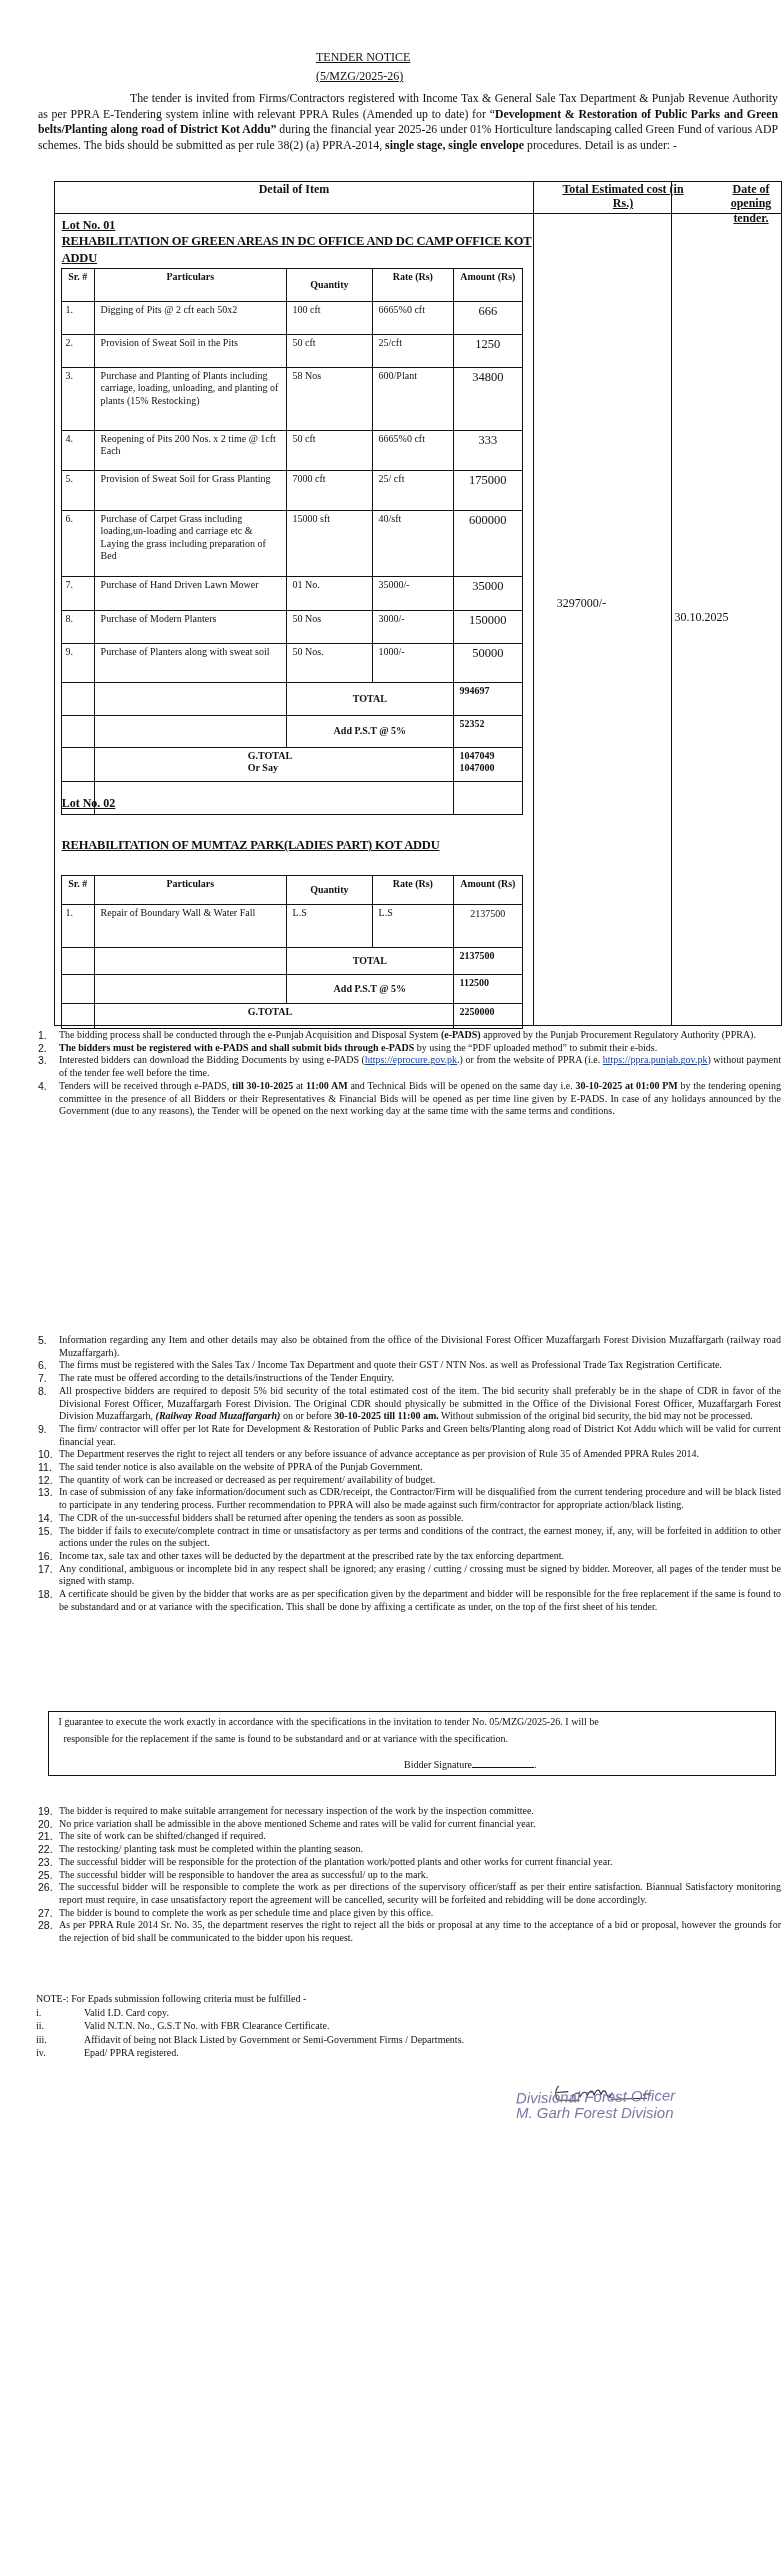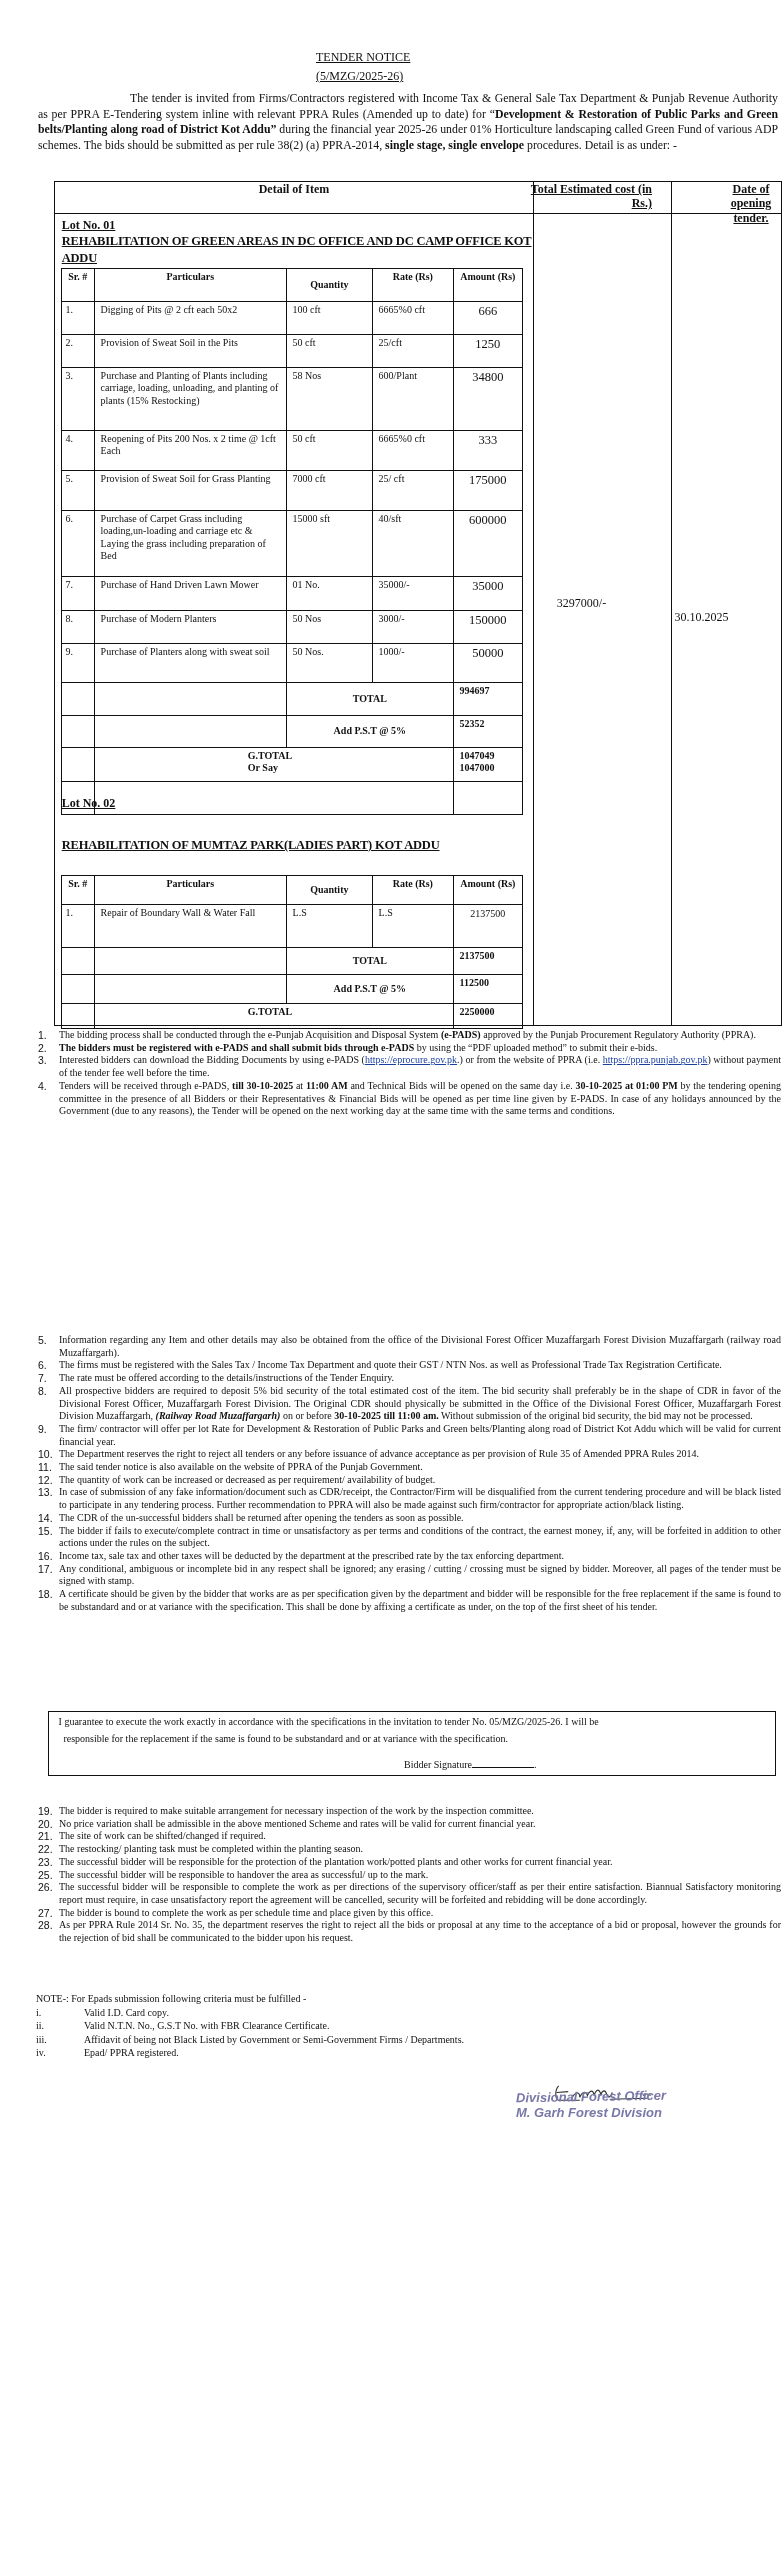--- a/index.html
+++ b/index.html
@@ -59,21 +59,21 @@
     border: 1.2px solid #111; font-size: 10px; line-height: 17px; padding: 1px 0 0 9.6px;
   }
   .guarantee .l2 { padding-left: 4.8px; }
   .guarantee .sig { position: absolute; left: 355px; top: 44px; }
   .guarantee .sig .line { display: inline-block; width: 62px; border-bottom: 1px solid #111; height: 9.6px; vertical-align: baseline; }
 
   .note { position: absolute; left: 36px; top: 1992px; font-size: 10px; line-height: 13.6px; }
   .note .row { position: relative; padding-left: 48px; }
   .note .row .rn { position: absolute; left: 0; }
 
-  .stamp { position: absolute; left: 516px; top: 2089px; color: #7a78a8; font-family: "Liberation Sans", "DejaVu Sans", sans-serif; font-weight: bold; font-style: italic; font-size: 13px; line-height: 16.3px; }
+  .stamp { position: absolute; left: 516px; top: 2089px; color: #7a78a8; font-family: "Liberation Sans", "DejaVu Sans", sans-serif; font-weight: normal; font-style: italic; font-size: 15px; line-height: 16.3px; }
   .stamp .l1 { transform: rotate(-1deg); }
   .signature-scribble { position: absolute; left: 551px; top: 2082px; width: 115px; height: 23px; }
 </style>
 </head>
 <body>
 
 <div class="page">
 
   <div class="title-wrap">
     <div>TENDER NOTICE</div>
@@ -83,21 +83,21 @@
   <div class="intro">
     <span class="indent"></span><span>The tender is invited from Firms/Contractors registered with Income Tax &amp; General Sale Tax Department &amp; Punjab Revenue Authority as per PPRA E-Tendering system inline with relevant PPRA Rules (Amended up to date) for “</span><b>Development &amp; Restoration of Public Parks and Green belts/Planting along road of District Kot Addu”</b><span> during the financial year 2025-26 under 01% Horticulture landscaping called Green Fund of various ADP  schemes. The bids should be submitted as per rule 38(2) (a) PPRA-2014, </span><b>single stage, single envelope</b><span> procedures.  Detail is as under: -</span>
   </div>
 
   <div class="outer">
     <div class="vline" style="left:478px;"></div>
     <div class="vline" style="left:616px;"></div>
     <div class="hline" style="top:31px;"></div>
 
     <div class="hdr" style="left:0; width:478px;">Detail of Item</div>
-    <div class="hdr u" style="left:461px; width:136px;text-align:right;"><span>Total Estimated cost (in Rs.)</span></div>
+    <div class="hdr u" style="left:500px; width:136px;"><span>Total Estimated cost (in Rs.)</span></div>
     <div class="hdr u" style="left:618px; width:108px;padding-left:48px;"><span>Date of opening tender.</span></div>
 
     <div class="lot-label" style="top:35px;">Lot No. 01</div>
     <div class="lot-title" style="top:51px;">REHABILITATION OF GREEN AREAS IN DC OFFICE AND DC CAMP OFFICE KOT ADDU</div>
 
     <table class="inner" style="left:5.8px; top:86px; width:461px;">
       <colgroup>
         <col style="width:33px">
           <col style="width:192px">
           <col style="width:86px">

